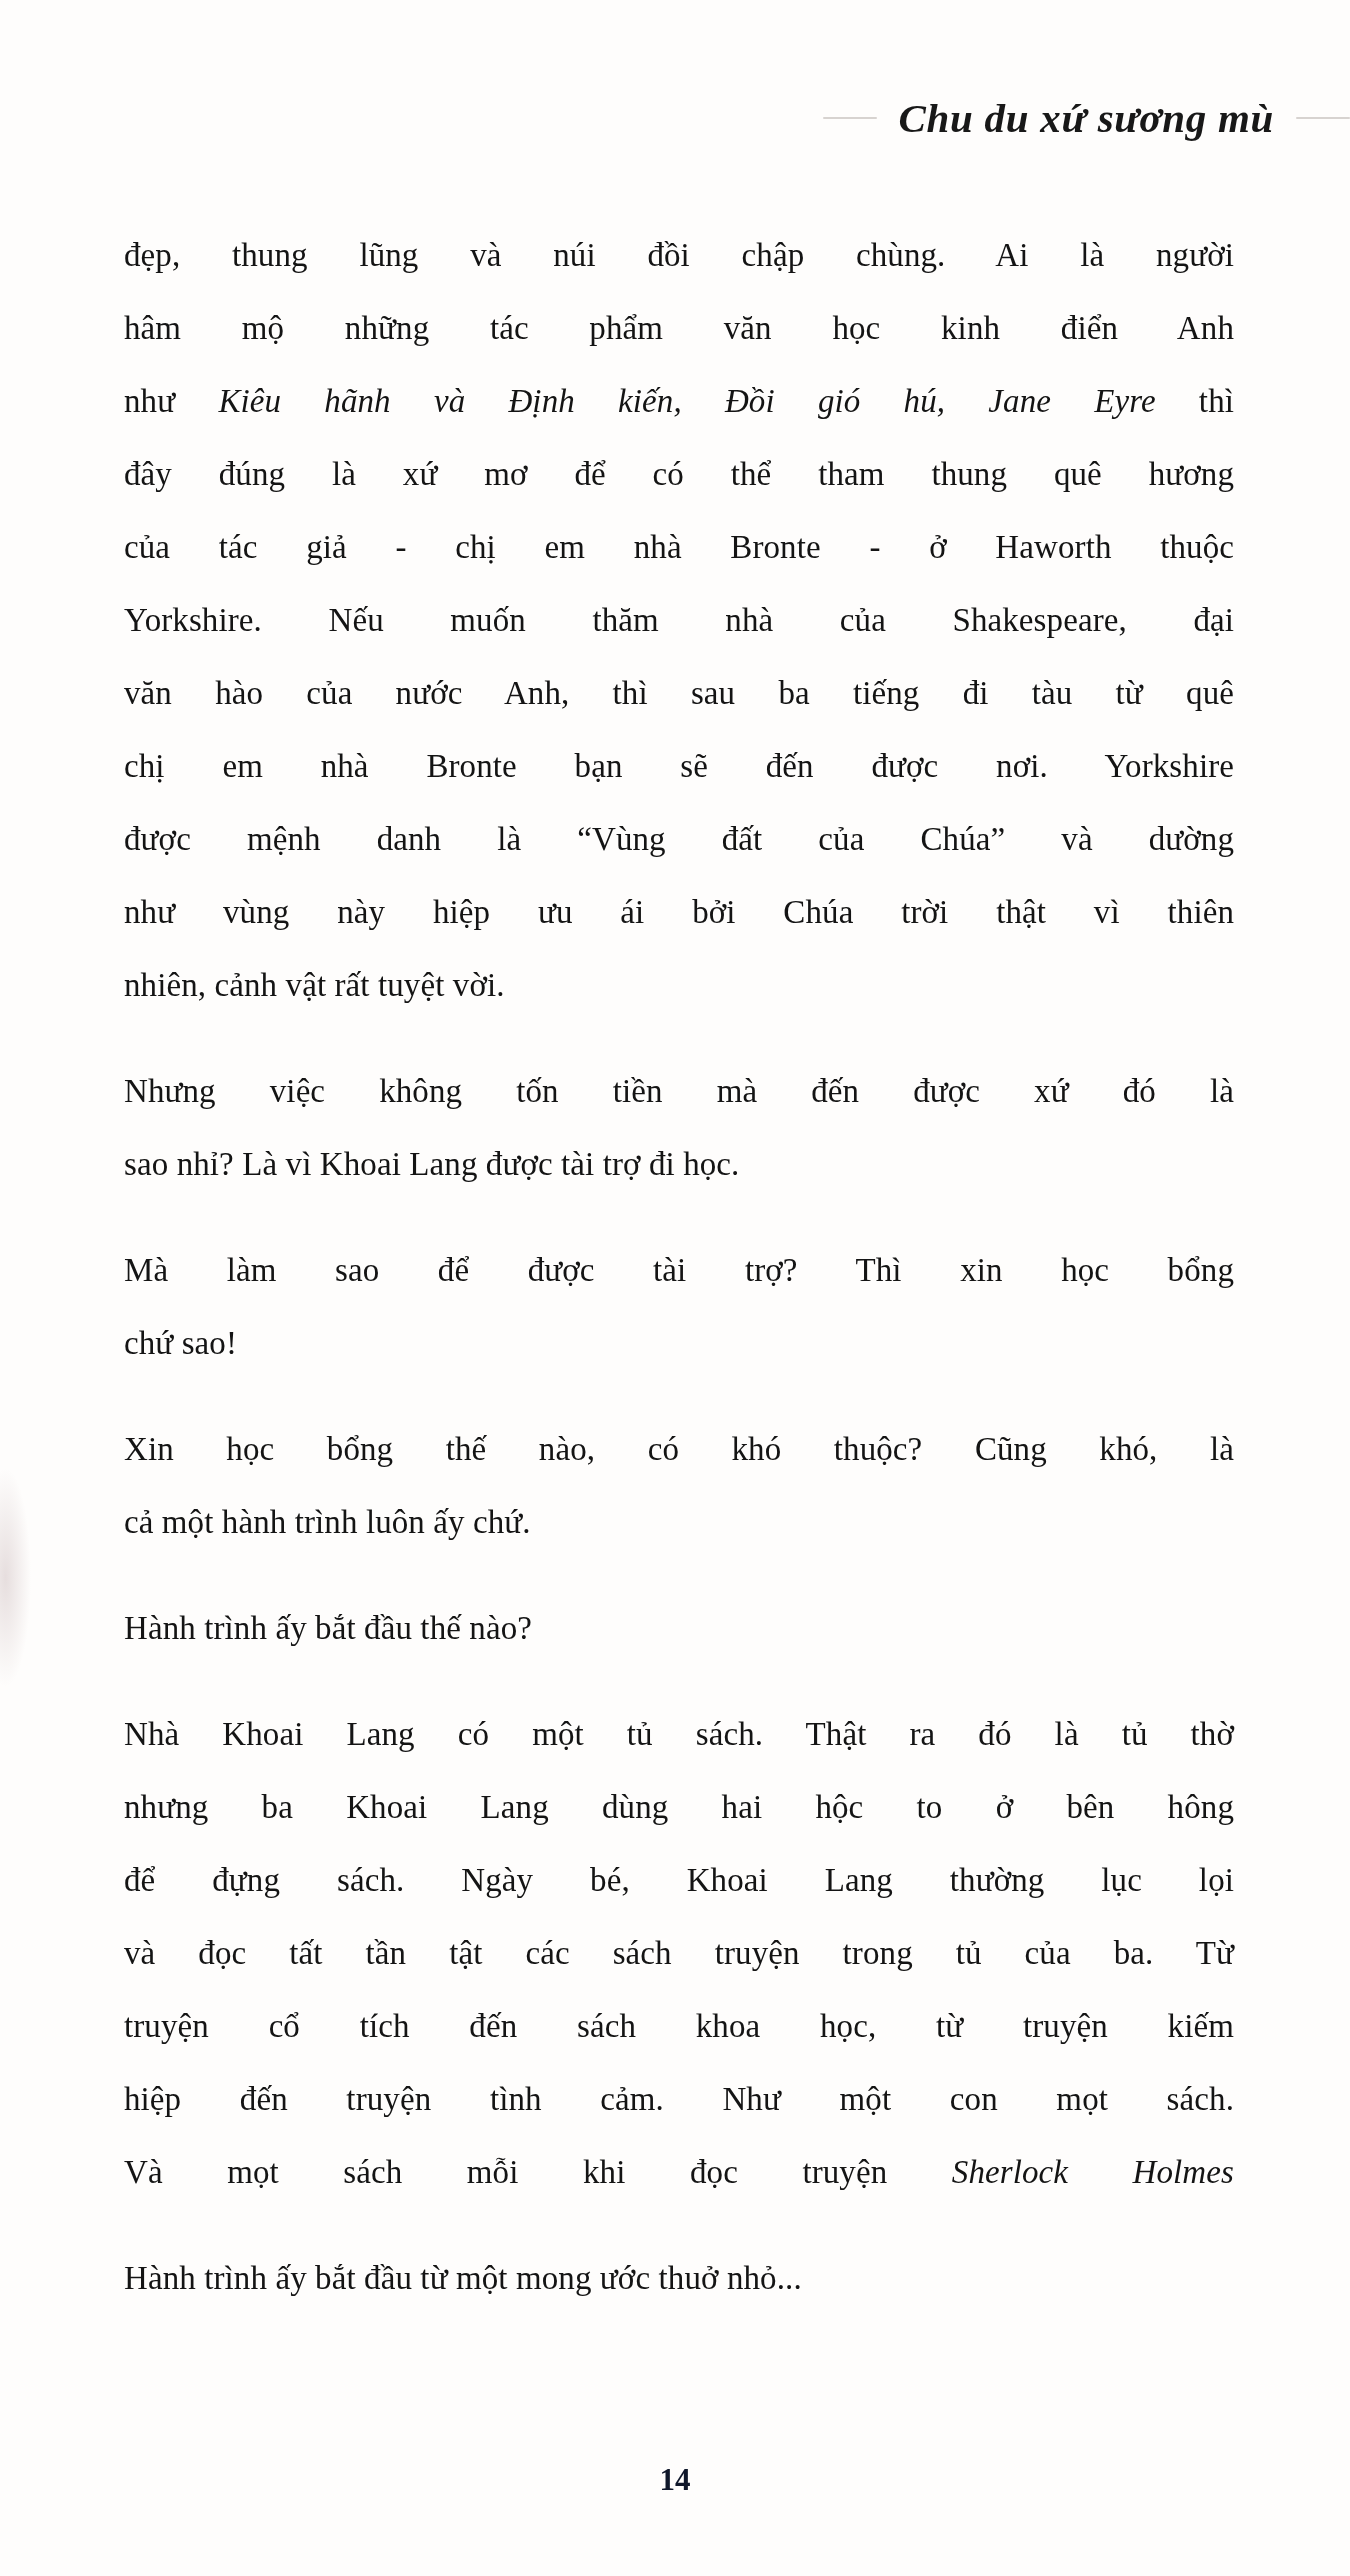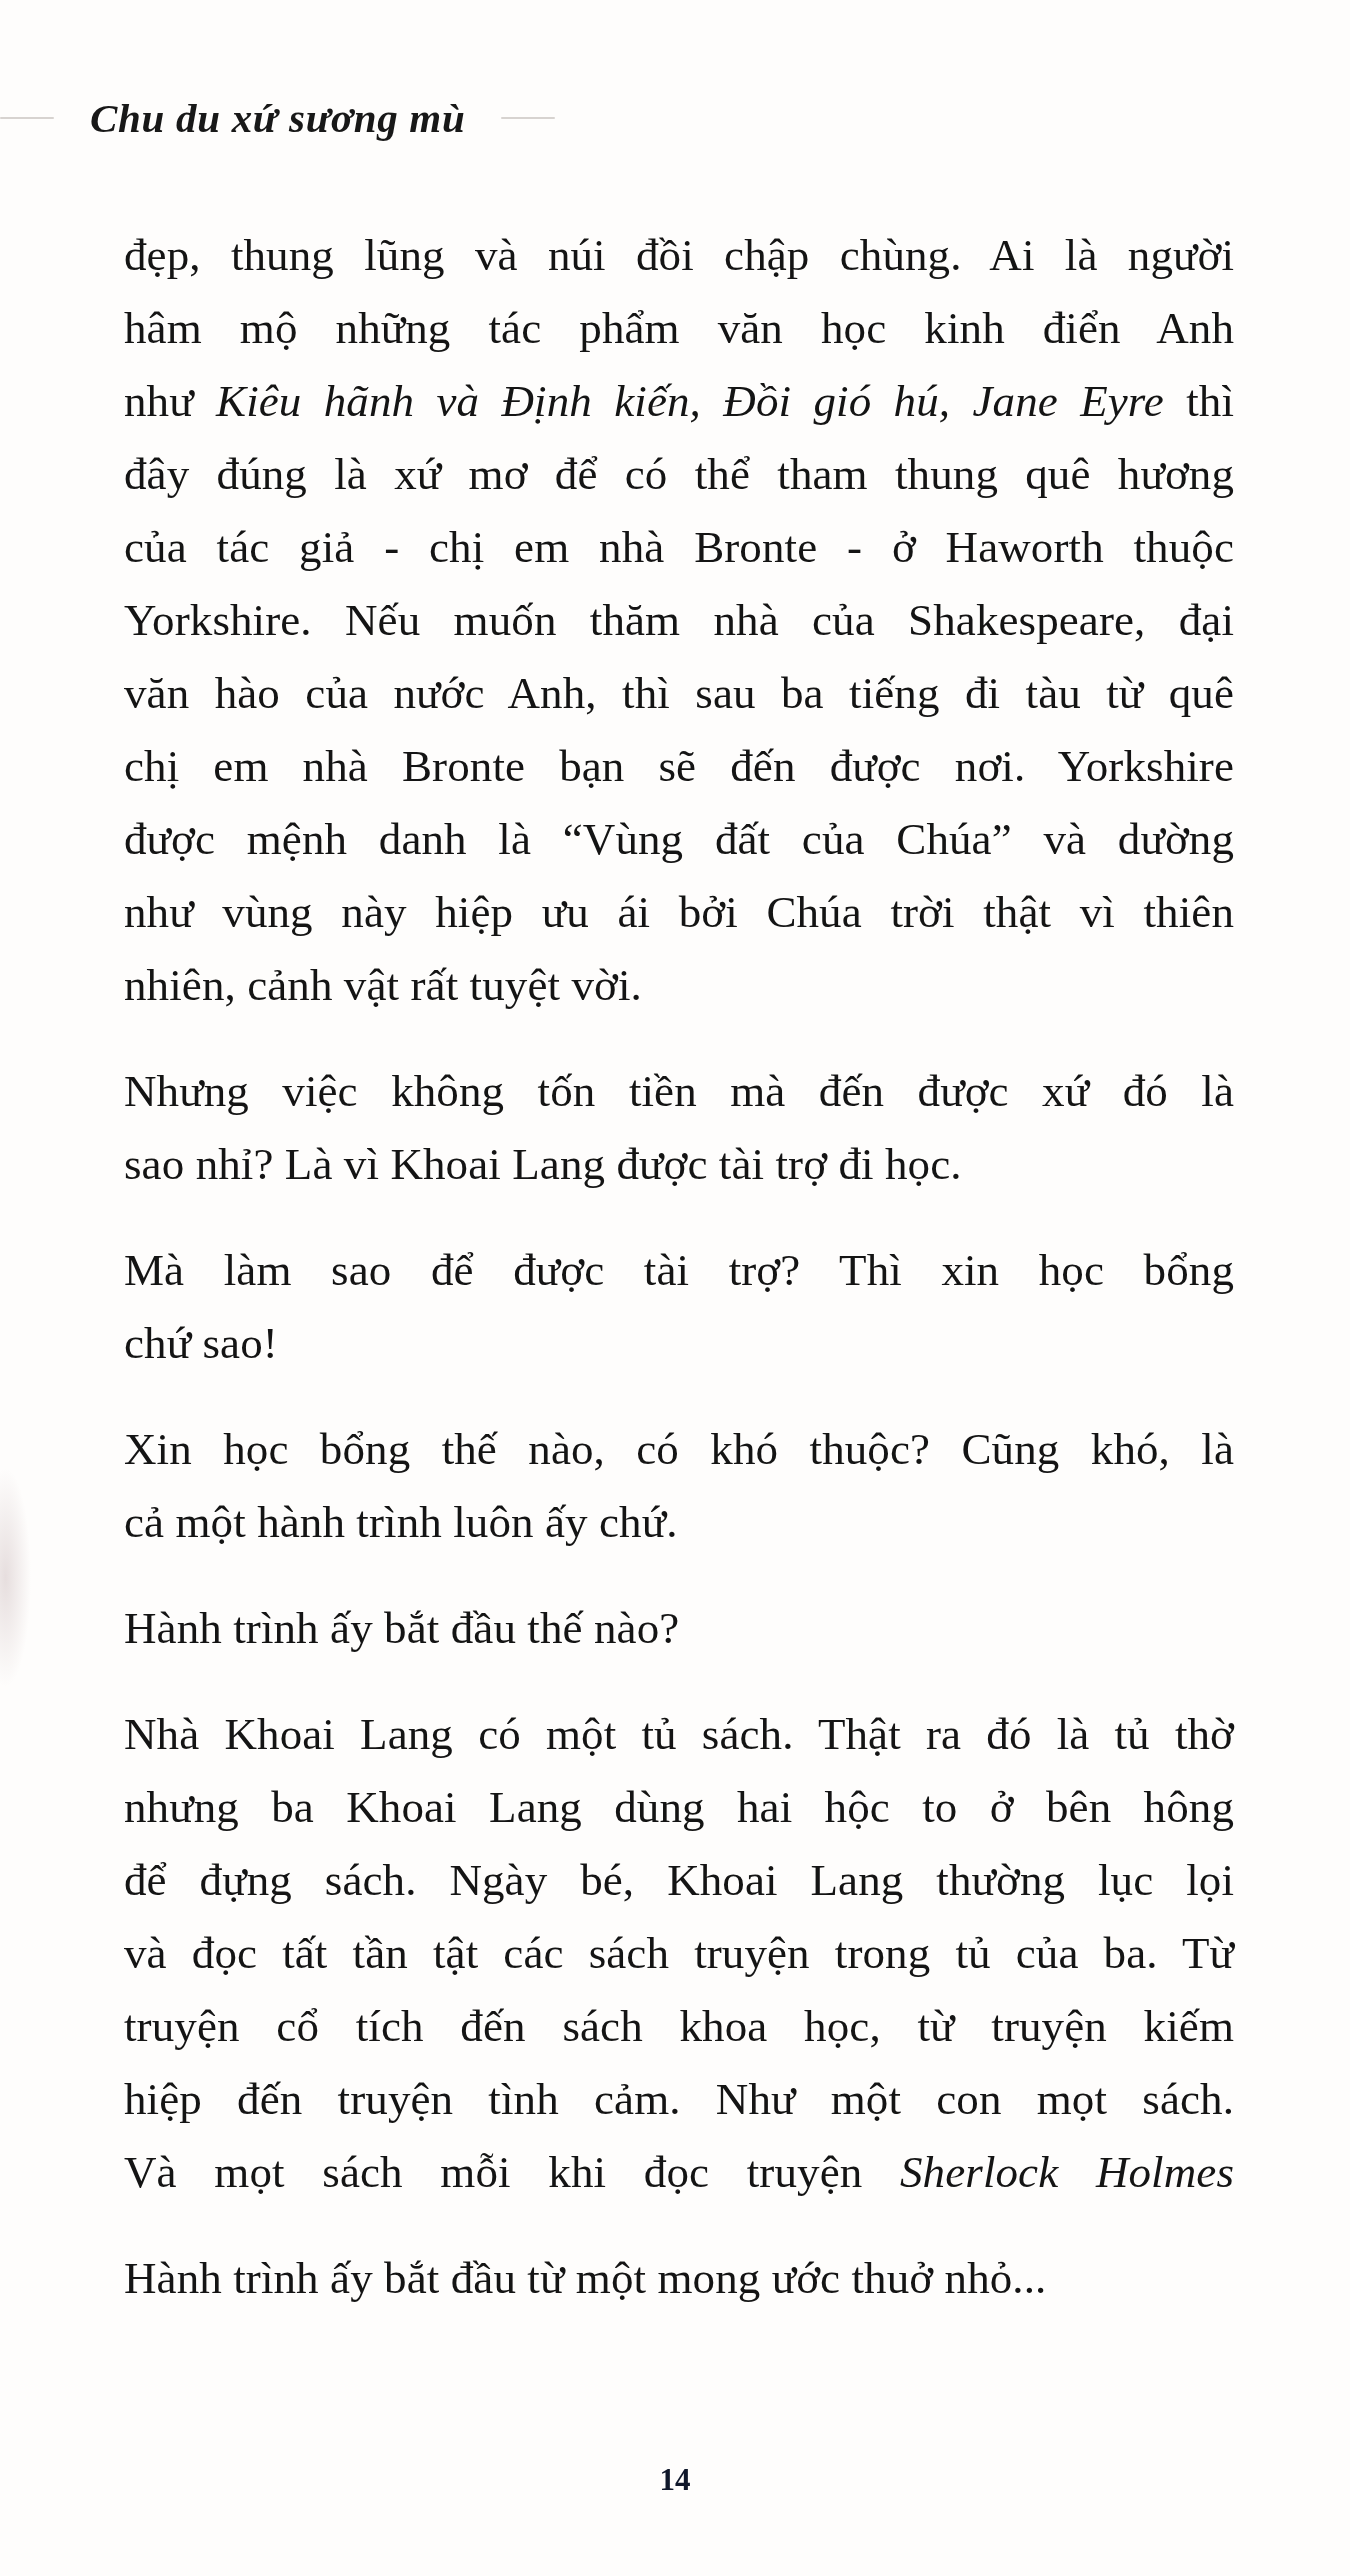--- a/index.html
+++ b/index.html
@@ -27,22 +27,22 @@
     background: radial-gradient(closest-side, rgba(186,164,166,0.35), rgba(186,164,166,0.0));
     pointer-events: none;
   }
   .running-header {
     position: absolute;
     top: 94px;
     left: 0;
     width: 100%;
     display: flex;
     align-items: center;
-    justify-content: flex-start;
-    gap: 36px;
+    justify-content: flex-end;
+    gap: 22px;
   }
   .running-header .title {
     font-style: italic;
     font-weight: 600;
     font-size: 41px;
     letter-spacing: 0.7px;
     color: #181818;
     white-space: nowrap;
   }
   .header-rule {
@@ -57,21 +57,21 @@
     position: absolute;
     top: 219px;
     left: 124px;
     width: 1110px;
   }
   .paragraph {
     margin: 0 0 33px 0;
   }
   .paragraph:last-child { margin-bottom: 0; }
   .line {
-    font-size: 45px;
+    font-size: 33px;
     line-height: 73px;
     height: 73px;
     white-space: normal;
     text-align: left;
     letter-spacing: 0.1px;
   }
   .line.j {
     text-align: justify;
     text-align-last: justify;
   }

